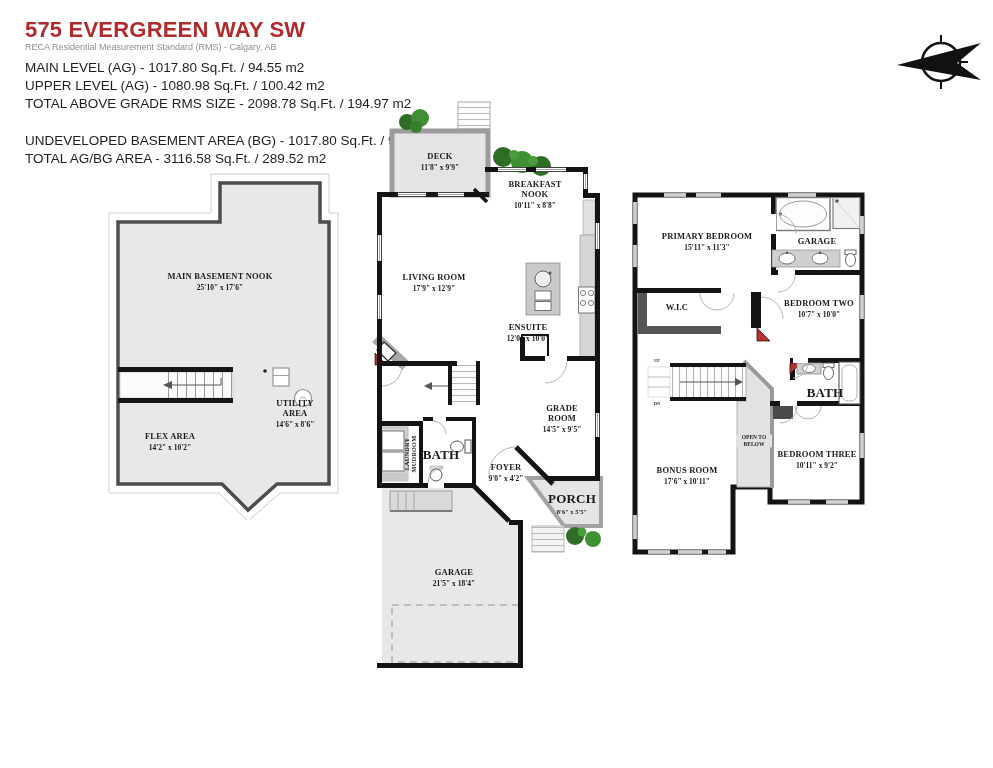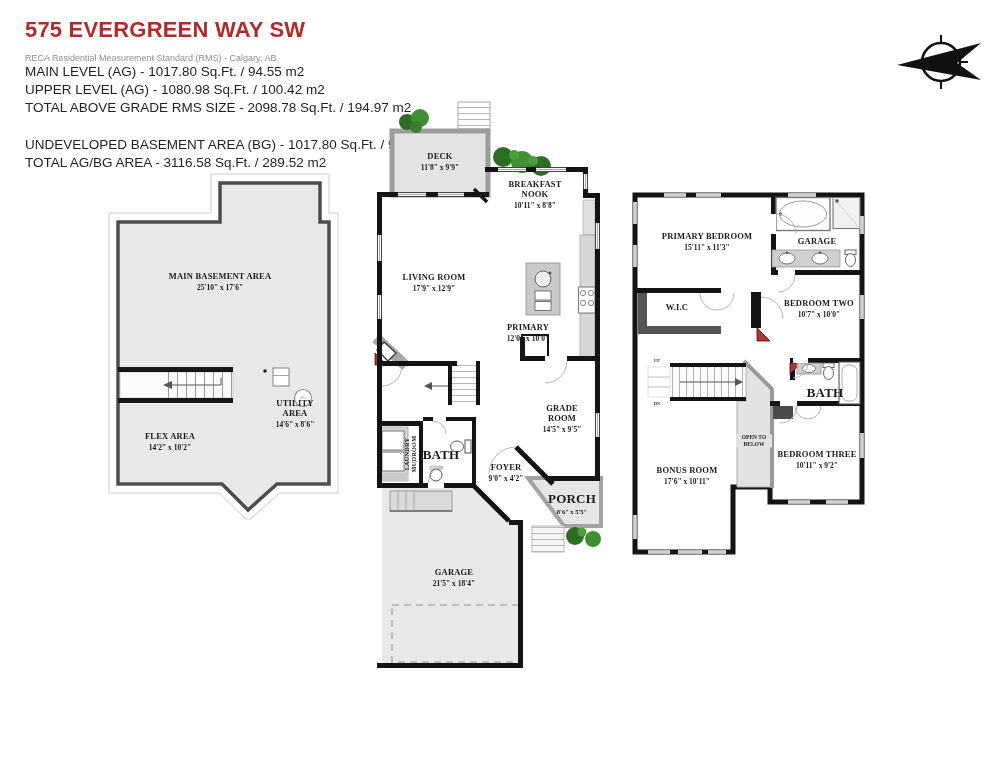--- a/index.html
+++ b/index.html
@@ -1,22 +1,22 @@
 <!DOCTYPE html>
 <html><head>
 <meta charset="utf-8">
 <style>
   html,body{margin:0;padding:0;background:#fff;}
   .canvas{position:relative;width:993px;height:768px;background:#ffffff;overflow:hidden;
           font-family:"Liberation Sans",sans-serif;}
   
   .hdr{position:absolute;left:25px;top:18px;}
   .hdr .title{font-size:22px;font-weight:bold;color:#b02c2c;letter-spacing:.2px;line-height:1.05;}
-  .hdr .sub{font-size:9px;color:#8f8f8f;margin-top:12px;}
-  .hdr .grp{}
+  .hdr .sub{font-size:9px;color:#8f8f8f;margin-top:1px;}
+  .hdr .grp{margin-top:7px;}
   .hdr .grp.second{margin-top:19px;}
   .hdr .ln{font-size:13.5px;color:#1f1f1f;line-height:1.34;}
   
   .plan{position:absolute;text-decoration:underline;}
   .plan svg{position:absolute;left:0;top:0;}
   .rlabel{position:absolute;transform:translate(-50%,-50%);text-align:center;
           font-family:"Liberation Serif",serif;font-weight:bold;color:#1b1b1b;white-space:nowrap;z-index:5;}
   .rname{display:block;font-size:8.5px;letter-spacing:.2px;line-height:1.15;}
   .rdim{display:block;font-size:7.5px;line-height:1.2;margin-top:1px;}
   .w58{width:58px;white-space:normal;}
@@ -81,21 +81,21 @@
         <circle cx="160" cy="201" r="1.8" fill="#222"></circle>
         <rect x="168" y="198" width="16" height="18" fill="#ffffff" stroke="#8c8c8c" stroke-width="1.1"></rect>
         <line x1="168" y1="205.5" x2="184" y2="205.5" stroke="#8c8c8c" stroke-width="0.8"></line>
       </g>
       <g>
         <circle cx="198" cy="228" r="8.5" fill="#ffffff" stroke="#8c8c8c" stroke-width="1.1"></circle>
         <path d="M194.5,229 q3.5,-4 7,0" fill="none" stroke="#999" stroke-width="0.8"></path>
       </g>
     </svg>
     <div class="rlabel" style="left:115px;top:112px">
-      <span class="rname">MAIN BASEMENT AREA</span>
+      <span class="rname">MAIN BASEMENT NOOK</span>
       <span class="rdim">25'10" x 17'6"</span>
     </div>
     <div class="rlabel" style="left:65px;top:272px">
       <span class="rname">FLEX AREA</span>
       <span class="rdim">14'2" x 10'2"</span>
     </div>
     <div class="rlabel w58" style="left:190px;top:244px">
       <span class="rname">UTILITY AREA</span>
       <span class="rdim">14'6" x 8'6"</span>
     </div>
@@ -270,21 +270,21 @@
     </div>
     <div class="rlabel w72" style="left:165px;top:100px">
       <span class="rname">BREAKFAST NOOK</span>
       <span class="rdim">10'11" x 8'8"</span>
     </div>
     <div class="rlabel" style="left:64px;top:188px">
       <span class="rname">LIVING ROOM</span>
       <span class="rdim">17'9" x 12'9"</span>
     </div>
     <div class="rlabel" style="left:158px;top:238px">
-      <span class="rname">PRIMARY</span>
+      <span class="rname">ENSUITE</span>
       <span class="rdim">12'0" x 10'0"</span>
     </div>
     <div class="rlabel w58" style="left:192px;top:324px">
       <span class="rname">GRADE ROOM</span>
       <span class="rdim">14'5" x 9'5"</span>
     </div>
     <div class="rlabel rot xs" style="left:44px;top:359px">
       <span class="rname">LAUNDRY MUDROOM</span>
       <span class="rdim">10'9" x 5'7"</span>
     </div>

